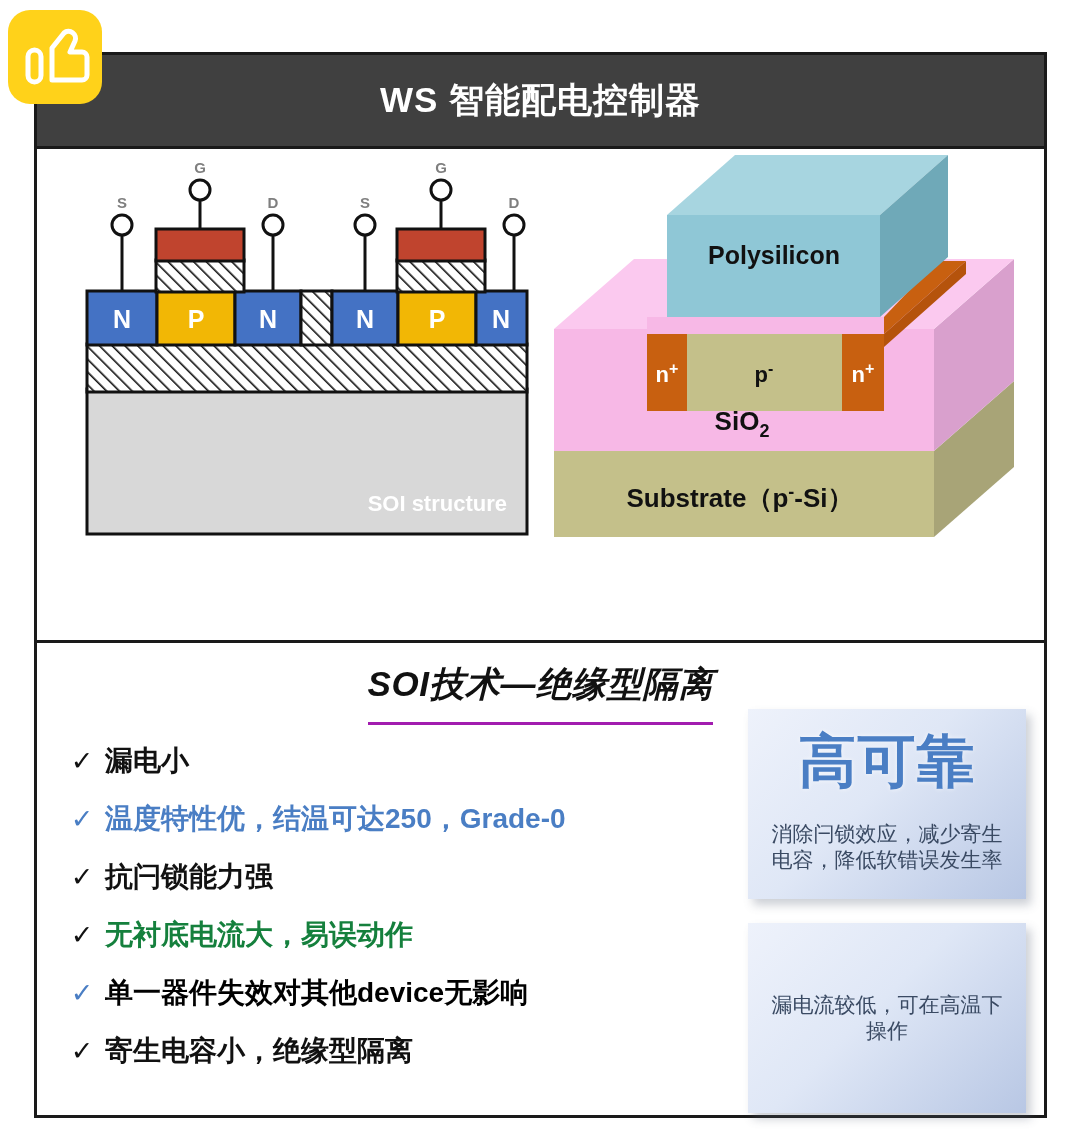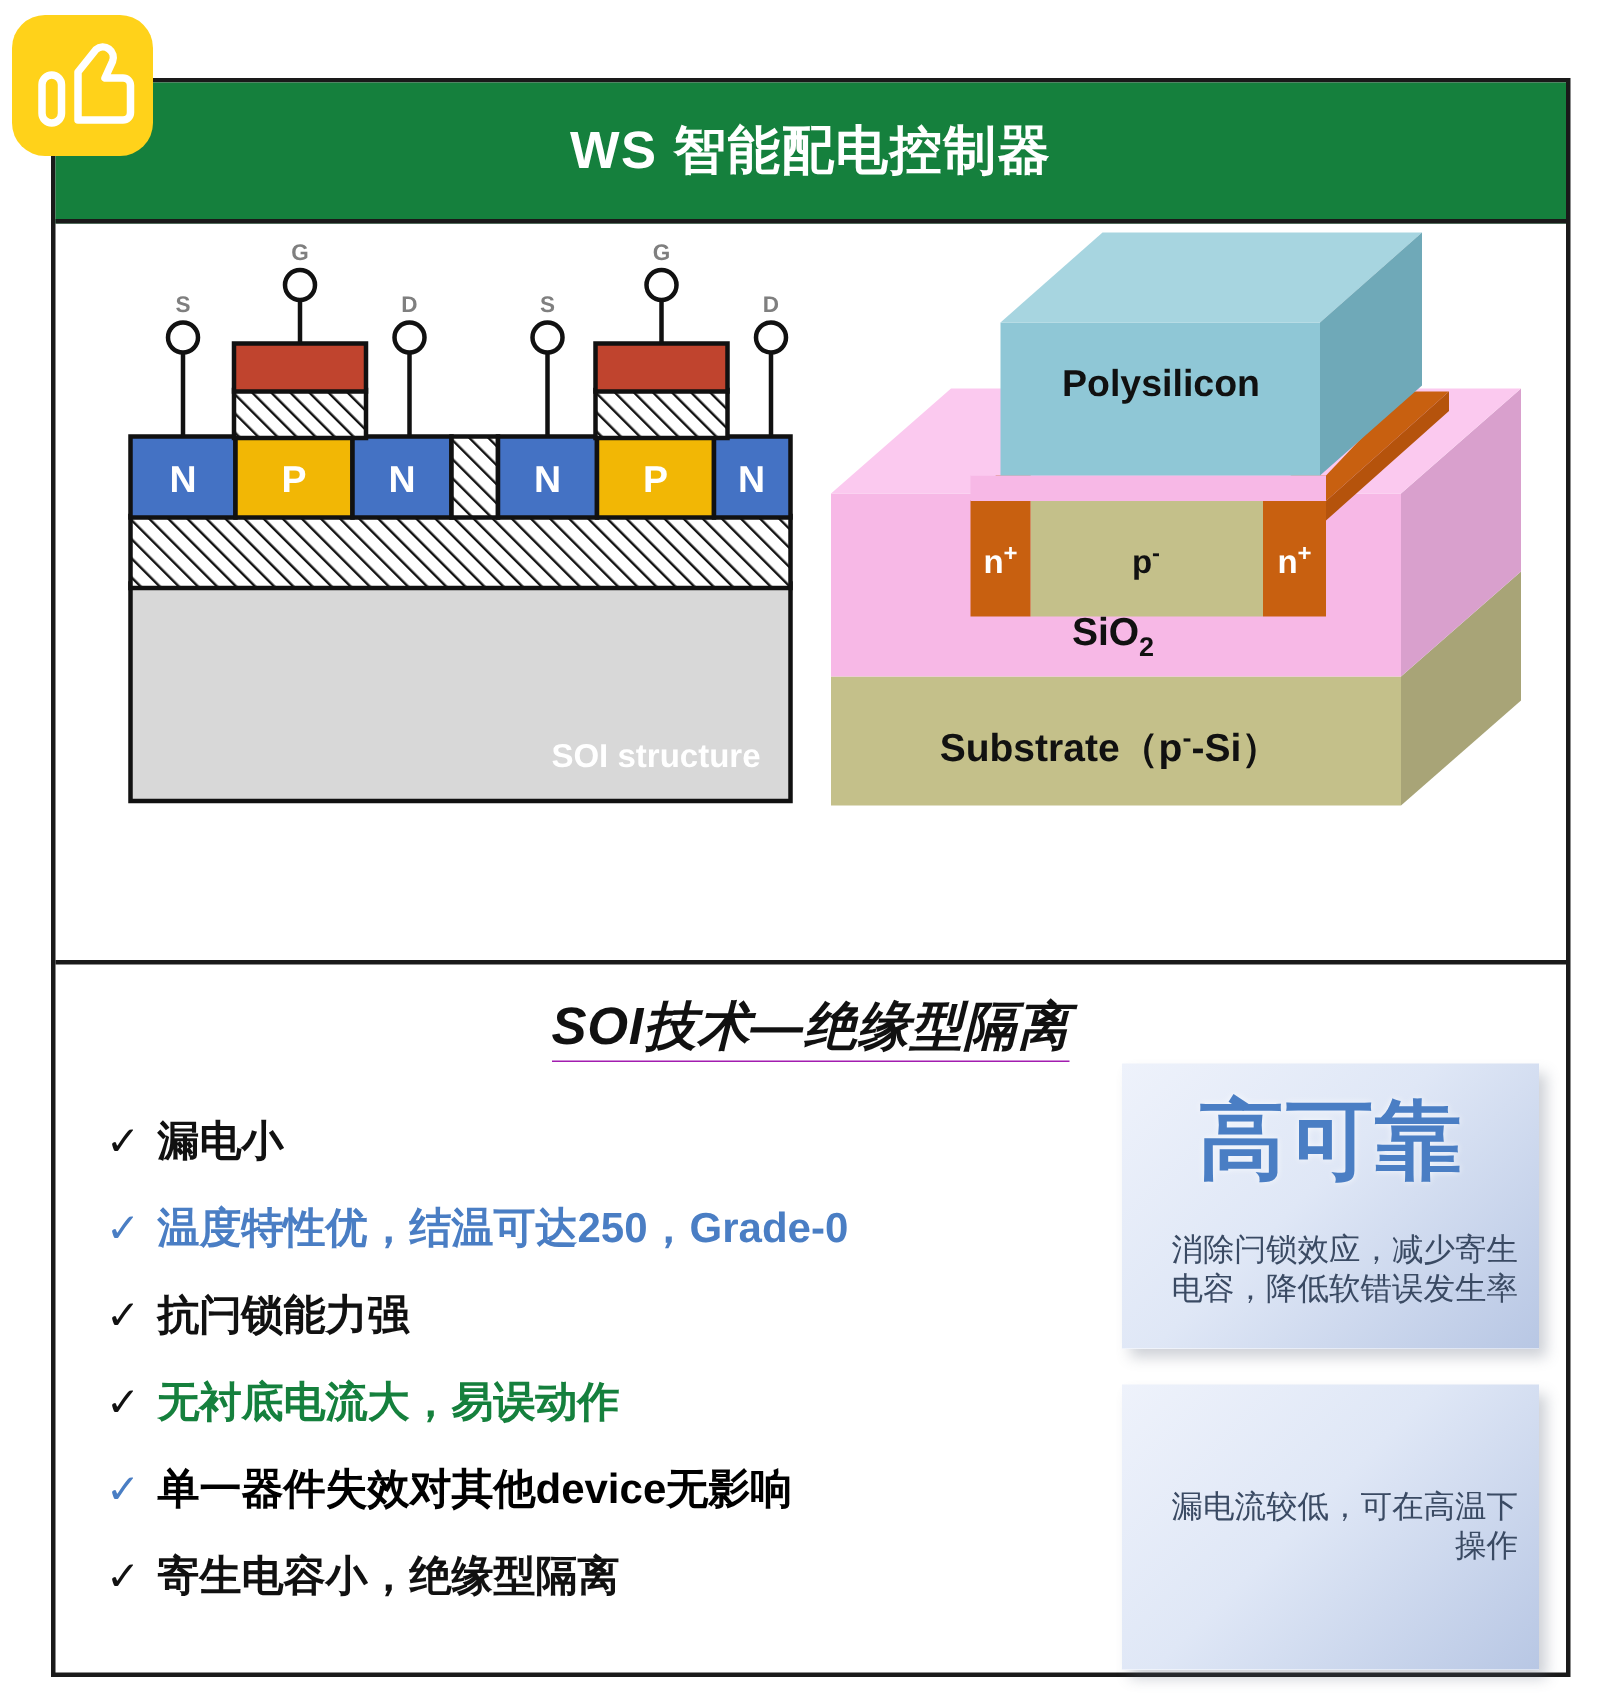--- a/index.html
+++ b/index.html
@@ -27,21 +27,21 @@
     background: #ffffff;
   }
 
   
   .header-bar {
     position: absolute;
     left: 0px;
     top: 0px;
     width: 100%;
     height: 94px;
-    background: #15803d;
+    background: #404040;
     display: flex;
     align-items: center;
     justify-content: center;
     border-bottom: 3px solid #1a1a1a;
     box-sizing: border-box;
   }
   .header-title {
     color: #ffffff;
     font-size: 35px;
     font-weight: bold;
@@ -87,22 +87,22 @@
     top: 18px;
     width: 100%;
     text-align: center;
     font-size: 35px;
     font-weight: bold;
     font-style: italic;
     color: #111111;
     letter-spacing: 0.5px;
   }
   .soi-subtitle span.inner {
-    border-bottom: 1px solid #a21caf;
-    padding-bottom: 3px;
+    border-bottom: 3px solid #a21caf;
+    padding-bottom: 19px;
   }
 
   
   .bullets {
     position: absolute;
     left: 22px;
     top: 104px;
     width: 660px;
   }
   .bullet-row {
@@ -151,21 +151,21 @@
     font-weight: bold;
     color: #4a7ec4;
     line-height: 1.05;
     letter-spacing: 1px;
     text-shadow: 0 0 5px rgba(255,255,255,0.75);
   }
   .card-desc {
     margin-top: 4px;
     font-size: 21px;
     color: #3a4a63;
-    text-align: right;
+    text-align: center;
     line-height: 1.25;
     max-width: 250px;
   }
 
   
   .left-dev { position: absolute; left: 40px; top: 10px; }
   .right-dev { position: absolute; left: 505px; top: 0px; }
 </style>
 </head>
 <body>

